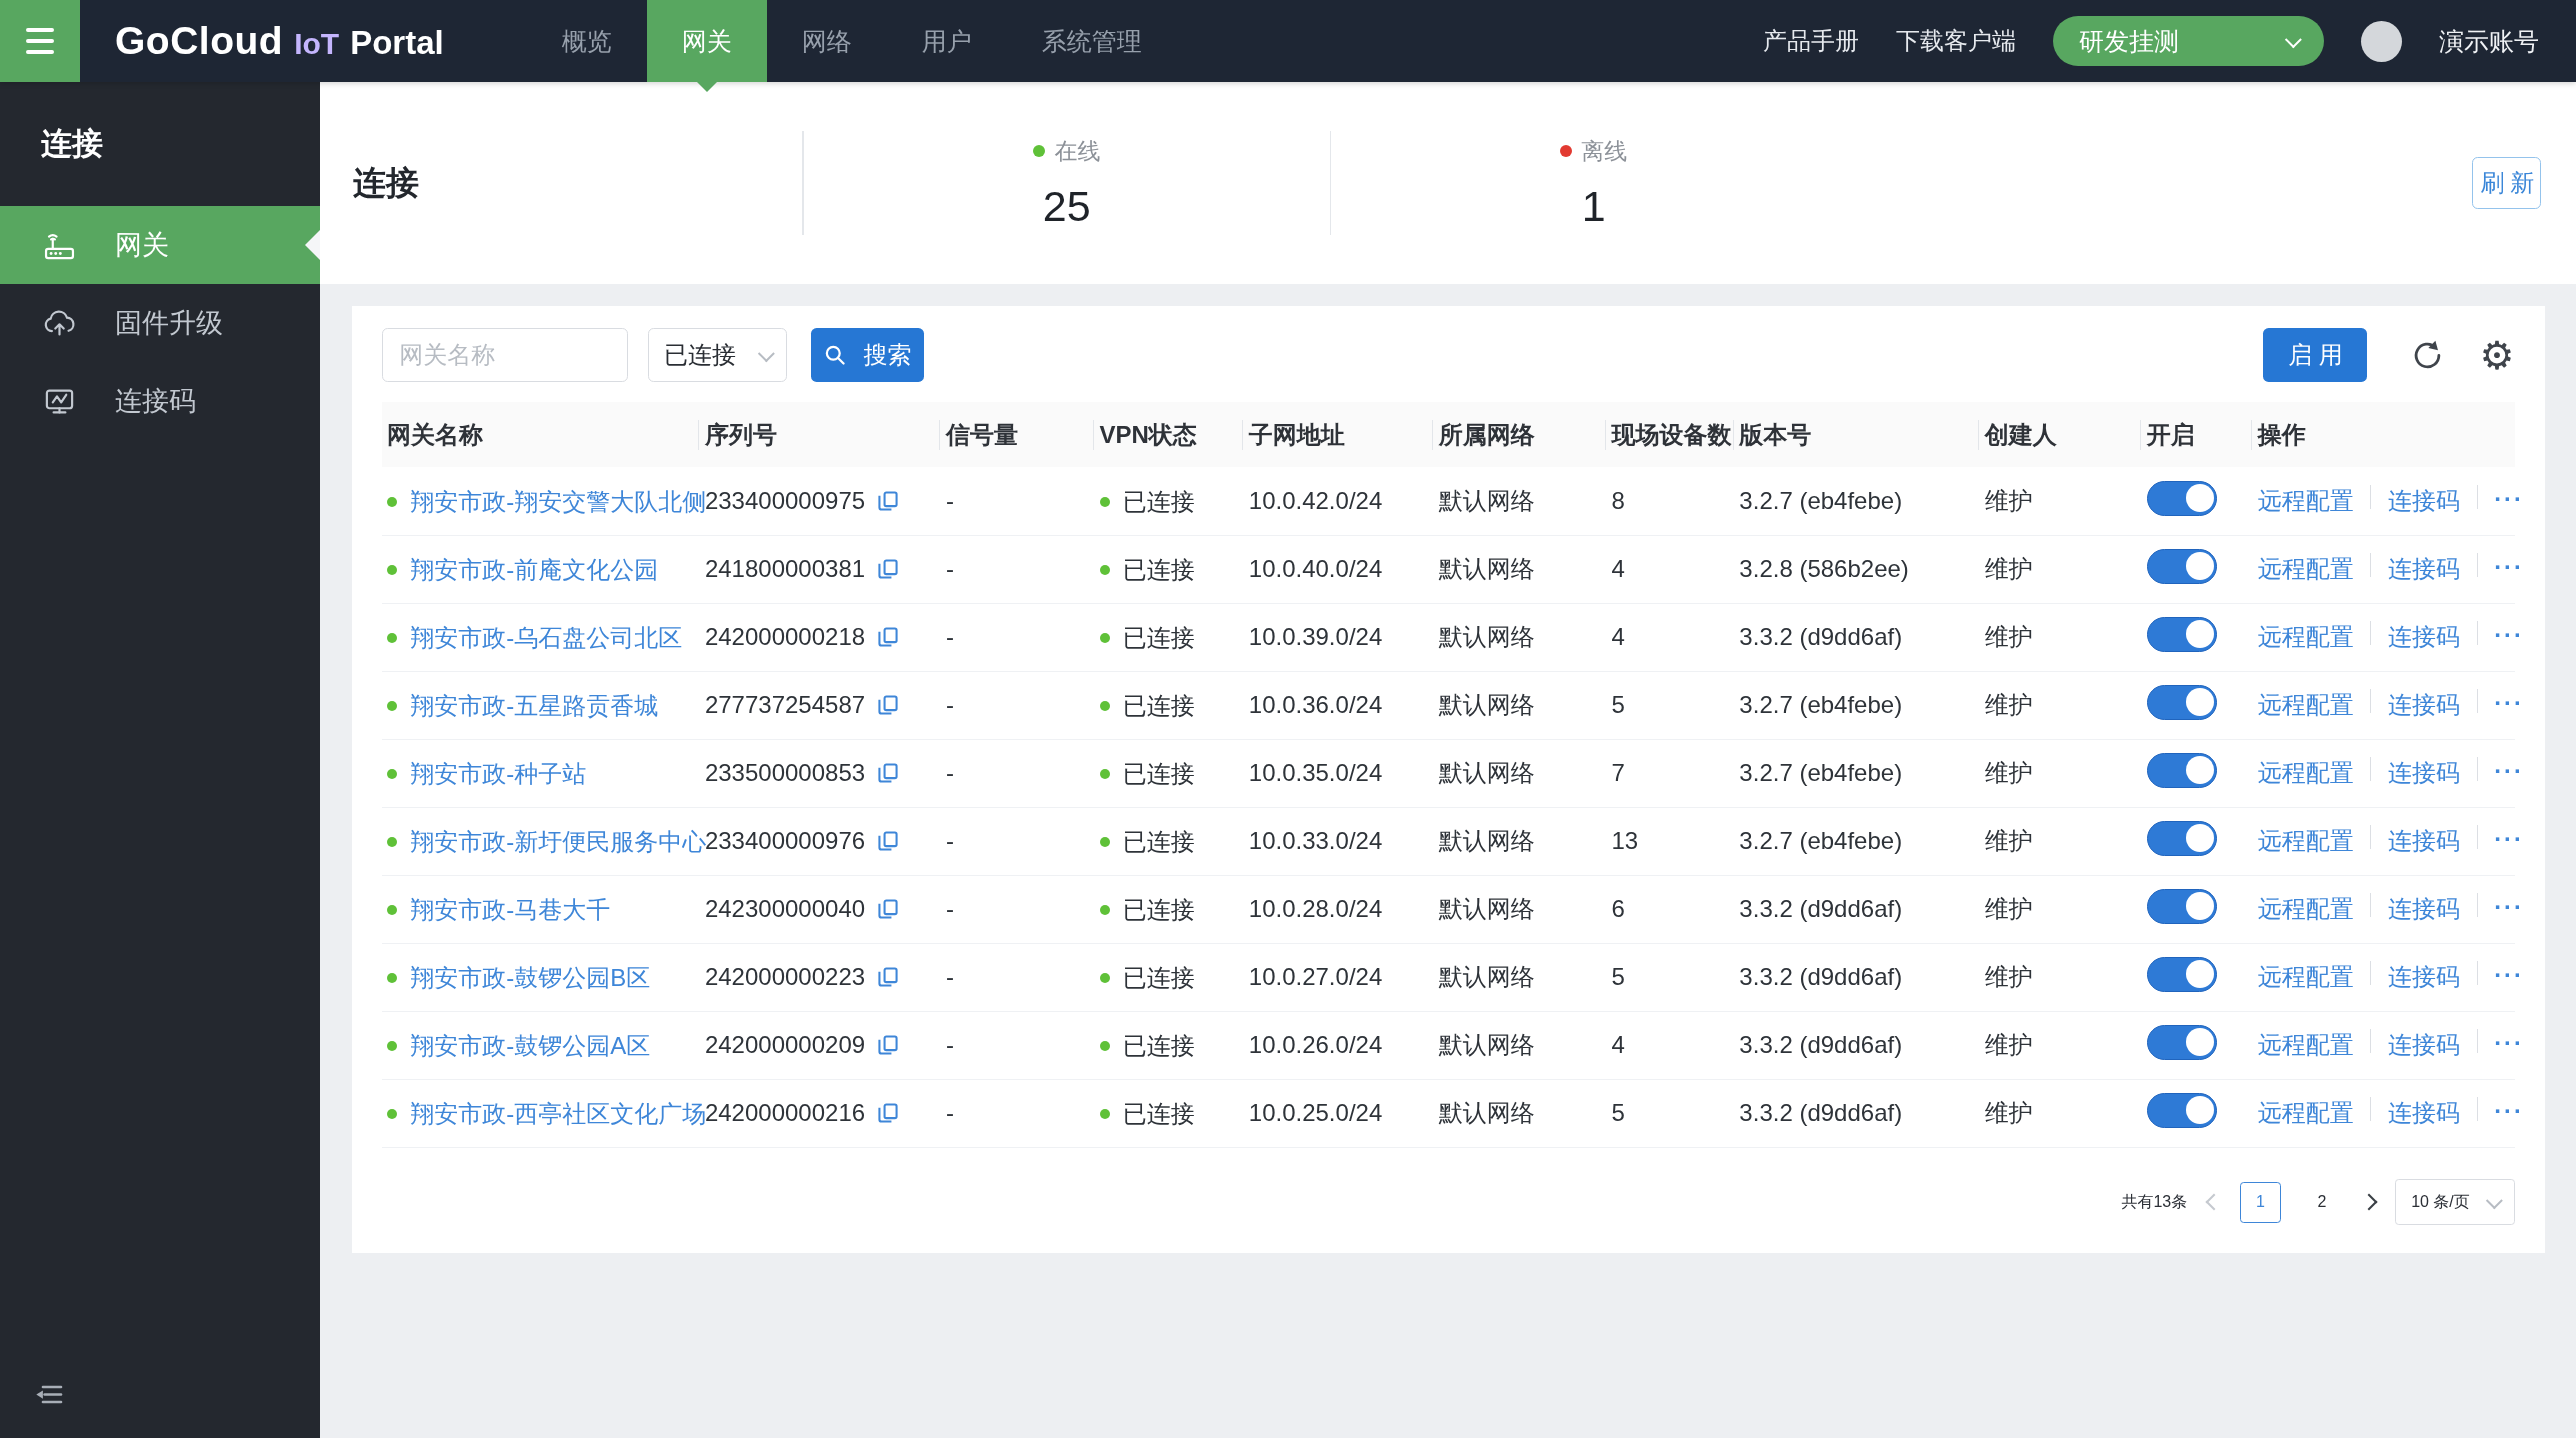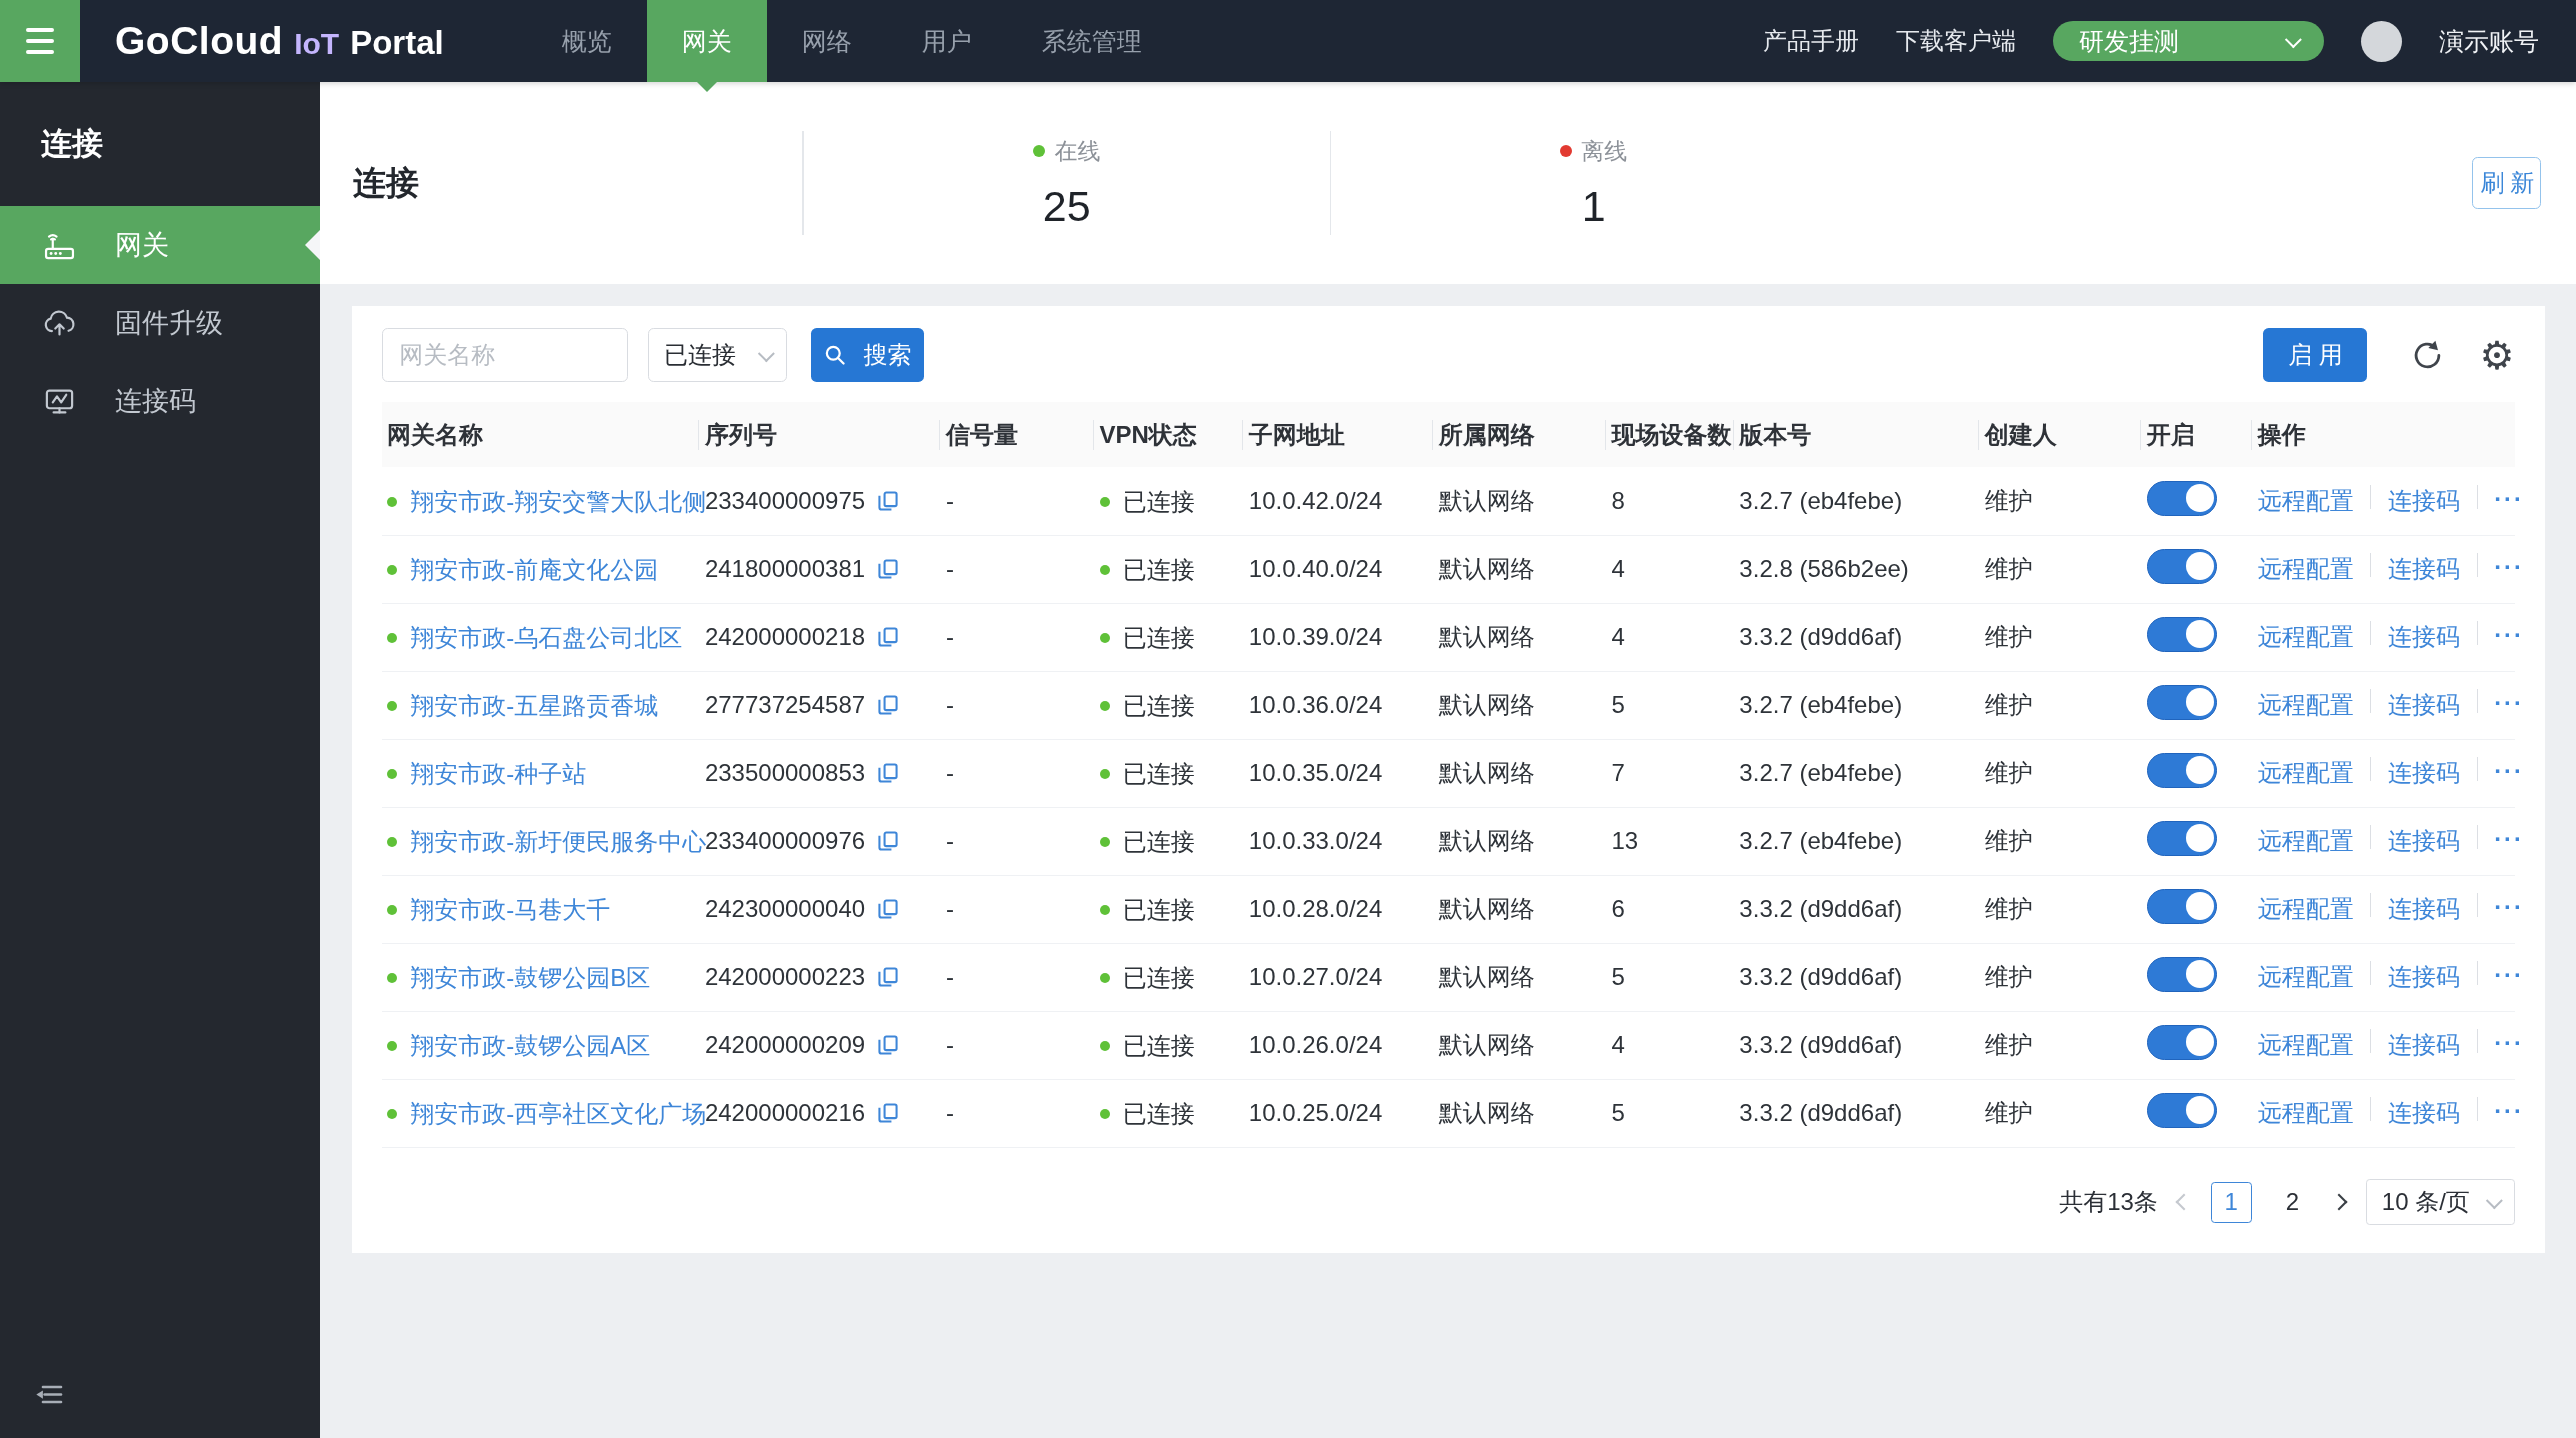--- a/index.html
+++ b/index.html
@@ -14,21 +14,21 @@
   .logo { display:flex; align-items:baseline; gap:11px; margin-left:35px; white-space:nowrap; }
   .logo .l1 { font-size:39px; font-weight:bold; color:#fff; letter-spacing:0.5px; }
   .logo .l2 { font-size:30px; font-weight:bold; color:#c4b5fd; }
   .logo .l3 { font-size:33px; font-weight:600; color:#fff; }
   .topnav { display:flex; height:82px; margin-left:83px; }
   .topnav .nav-item { padding:0 35px; line-height:82px; font-size:25px; color:#97a0ac; cursor:pointer; position:relative; }
   .topnav .nav-item.active { background:#58a760; color:#fff; }
   .topnav .nav-item.active::after { content:""; position:absolute; top:100%; left:50%; transform:translateX(-50%); border:10.2px solid transparent; border-top-color:#58a760; }
   .top-right { margin-left:auto; display:flex; align-items:center; gap:37px; padding-right:37px; }
   .top-link { color:#e6e9ee; font-size:24px; cursor:pointer; white-space:nowrap; }
-  .env-pill { width:271px; height:40px; background:#58a760; border-radius:25px; color:#fff; display:flex; align-items:center; justify-content:space-between; padding:0 26px; font-size:25px; cursor:pointer; }
+  .env-pill { width:271px; height:50px; background:#58a760; border-radius:25px; color:#fff; display:flex; align-items:center; justify-content:space-between; padding:0 26px; font-size:25px; cursor:pointer; }
   .chev { display:inline-block; width:12px; height:12px; border-right:2.4px solid currentColor; border-bottom:2.4px solid currentColor; transform:rotate(45deg) translateY(-1.9px); }
   .avatar { width:41px; height:41px; border-radius:50%; background:#d4d7db; }
   .account { color:#f0f2f5; font-size:25px; }
 
   
   .main { flex:1; display:flex; min-height:0; }
 
   
   .sidebar { width:320px; flex:0 0 320px; background:#24282f; position:relative; padding-top:41px; }
   .side-title { color:#fff; font-size:31px; font-weight:bold; padding:0 0 41px 41px; }
@@ -78,21 +78,21 @@
   .serial-wrap { display:inline-flex; align-items:center; gap:11px; }
   .copy-btn { color:#3e86d8; display:inline-flex; cursor:pointer; }
   .switch { display:inline-block; width:70px; height:35px; border-radius:17.6px; background:#2e7ad6; border:1.9px solid #2064bd; position:relative; cursor:pointer; }
   .knob { position:absolute; right:1.9px; top:1.9px; width:28px; height:28px; border-radius:50%; background:#fff; }
   .actions { display:inline-flex; align-items:flex-start; }
   .alink { color:#3e86d8; text-decoration:none; cursor:pointer; white-space:nowrap; }
   .adiv { width:0.9px; height:24px; background:#dcdfe4; margin:0 16.7px; }
   .alink.more { letter-spacing:1.9px; font-weight:bold; }
 
   
-  .pagination { display:flex; align-items:center; justify-content:flex-end; gap:20.4px; margin-top:31.5px; font-size:24px; color:#2b2f36; }
+  .pagination { display:flex; align-items:center; justify-content:flex-end; gap:20.4px; margin-top:31.5px; font-size:16px; color:#2b2f36; }
   .pg-chev { display:inline-block; width:12px; height:12px; border-right:2.4px solid currentColor; border-bottom:2.4px solid currentColor; cursor:pointer; }
   .pg-prev { transform:rotate(135deg); color:#c5c9cf; }
   .pg-next { transform:rotate(-45deg); color:#3a3f45; }
   .pg-num { min-width:41px; height:41px; display:flex; align-items:center; justify-content:center; cursor:pointer; }
   .pg-num.current { border:1.9px solid #3e86d8; border-radius:3.7px; color:#3e86d8; background:#fff; }
   .page-size { height:46px; border:1.9px solid #d9dce1; border-radius:3.7px; display:flex; align-items:center; gap:16.7px; padding:0 15px; cursor:pointer; }
   .page-size .chev { color:#b7bcc3; }
 </style>
 </head>
 <body>

